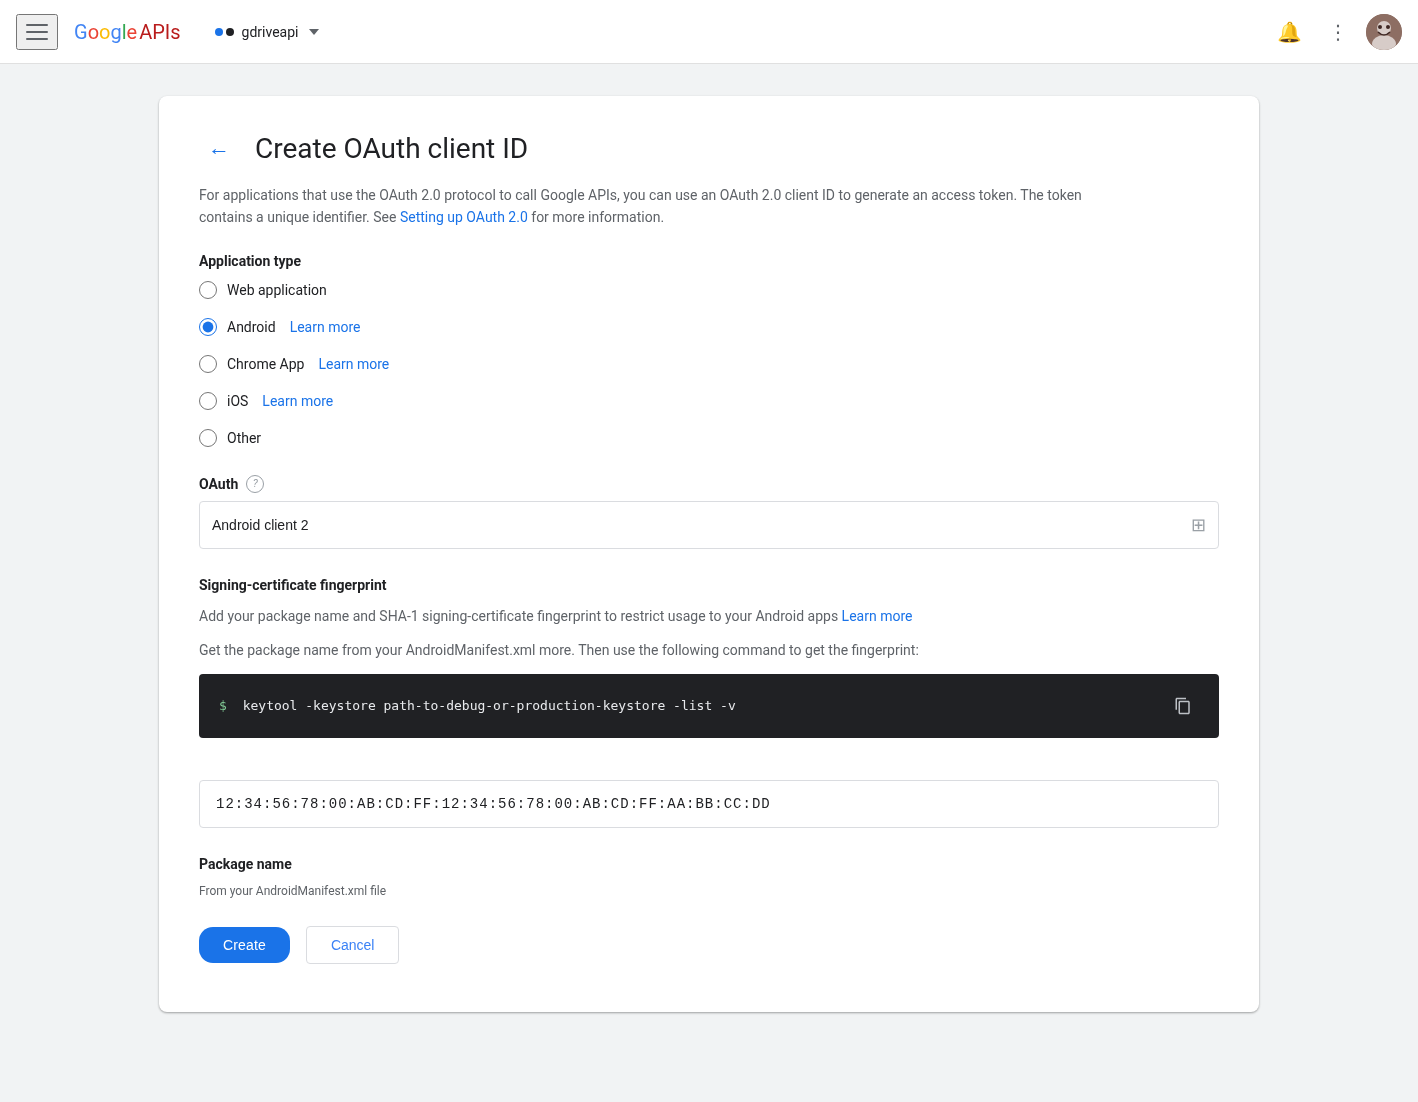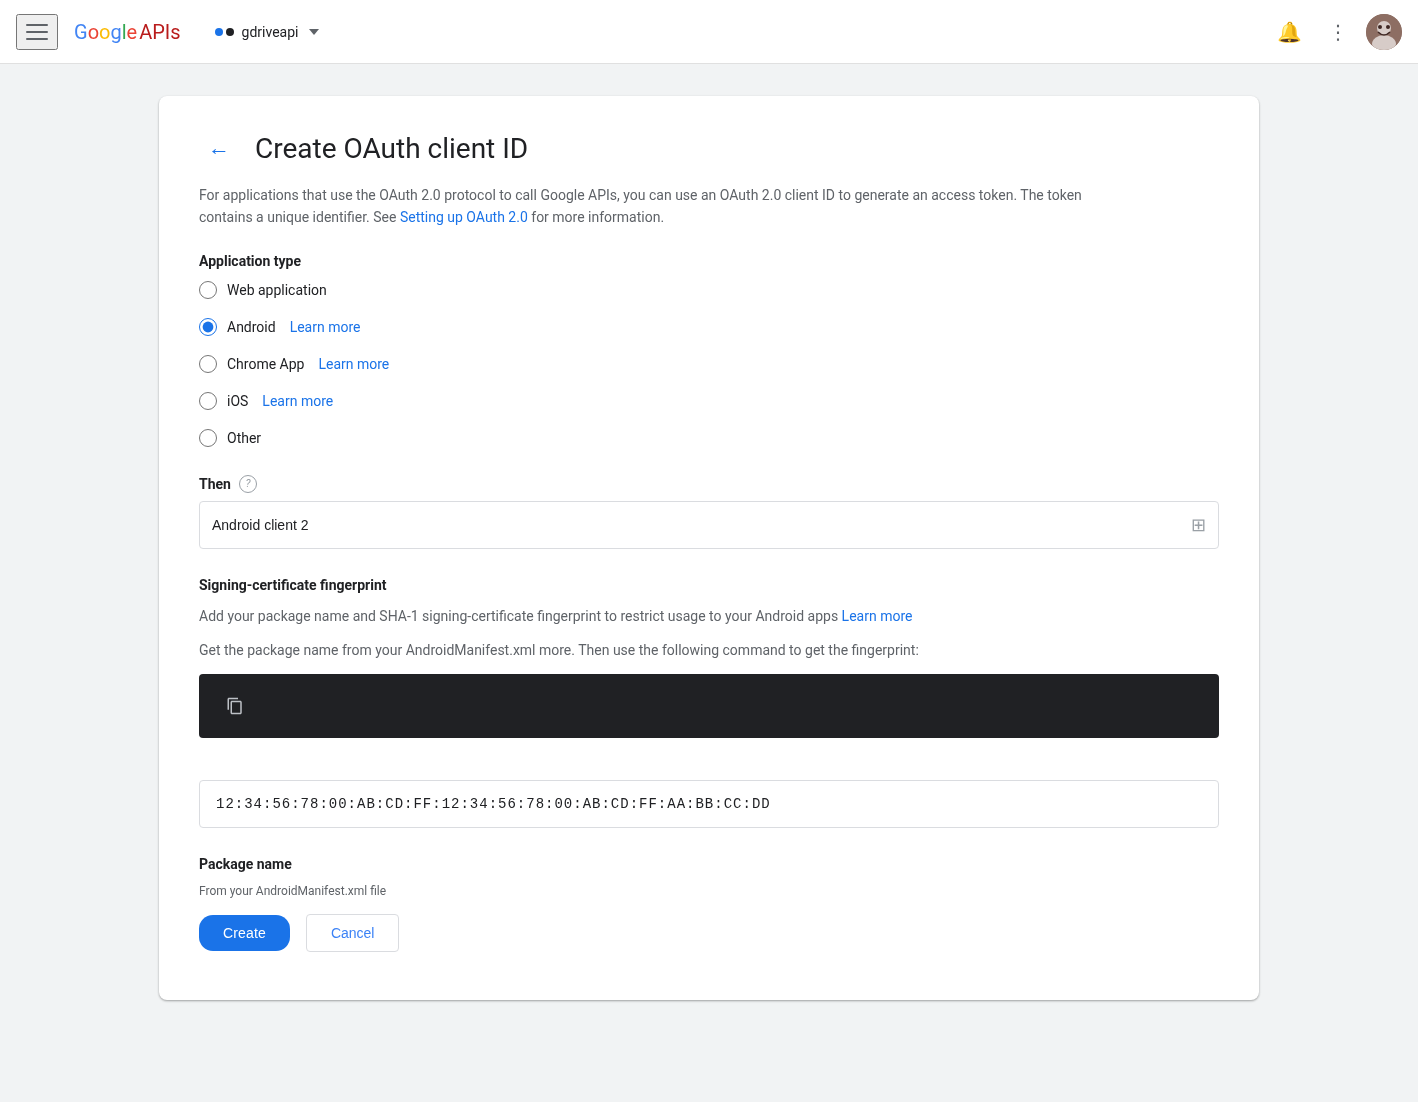--- a/index.html
+++ b/index.html
@@ -323,21 +323,21 @@
       font-size: 14px;
       color: #202124;
       background: transparent;
       width: 100%;
       font-family: 'Courier New', Courier, monospace;
       letter-spacing: 1px;
     }
 
     
     .package-section {
-      margin-bottom: 16px;
+      margin-bottom: 28px;
     }
     .package-sublabel {
       font-size: 12px;
       color: #5f6368;
       margin-bottom: 8px;
     }
     .package-input-wrapper {
       border: 1px solid #dadce0;
       border-radius: 4px;
       background: #fff;
@@ -476,37 +476,40 @@
         <label class="radio-item">
           <input type="radio" class="radio-input" name="app_type" value="other" style="">
           <span>Other</span>
         </label>
 
       </div>
     </div>
 
     <div class="field-section">
       <div class="field-label-row">
-        <span class="field-label">Then</span>
+        <span class="field-label">OAuth</span>
         <div class="help-icon" title="Help">?</div>
       </div>
       <div class="text-input-wrapper">
         <input type="text" class="text-input" value="Android client 2" style="">
         <span class="input-icon">⊞</span>
       </div>
     </div>
 
     <div class="fingerprint-section field-section">
       <div class="section-label">Signing-certificate fingerprint</div>
       <div class="fingerprint-description">
         <span>Add your package name and SHA-1 signing-certificate fingerprint to restrict usage to your Android apps </span><a href="#">Learn more</a>
       </div>
       <div class="fingerprint-description">Get the package name from your AndroidManifest.xml more. Then use the following command to get the fingerprint:</div>
 
       <div class="code-block">
+        <code>
+          <span class="prompt">$</span><span> keytool -keystore path-to-debug-or-production-keystore -list -v</span>
+        </code>
         <button class="copy-icon" title="Copy">
           <svg width="18" height="18" viewBox="0 0 24 24" fill="currentColor">
             <path d="M16 1H4c-1.1 0-2 .9-2 2v14h2V3h12V1zm3 4H8c-1.1 0-2 .9-2 2v14c0 1.1.9 2 2 2h11c1.1 0 2-.9 2-2V7c0-1.1-.9-2-2-2zm0 16H8V7h11v14z"></path>
           </svg>
         </button>
       </div>
 
       <div class="fingerprint-input-wrapper">
         <input type="text" class="fingerprint-input" value="12:34:56:78:00:AB:CD:FF:12:34:56:78:00:AB:CD:FF:AA:BB:CC:DD" placeholder="12:34:56:78:00:AB:CD:FF:12:34:56:78:00:AB:CD:FF:AA:BB:CC:DD" style="">
       </div>

